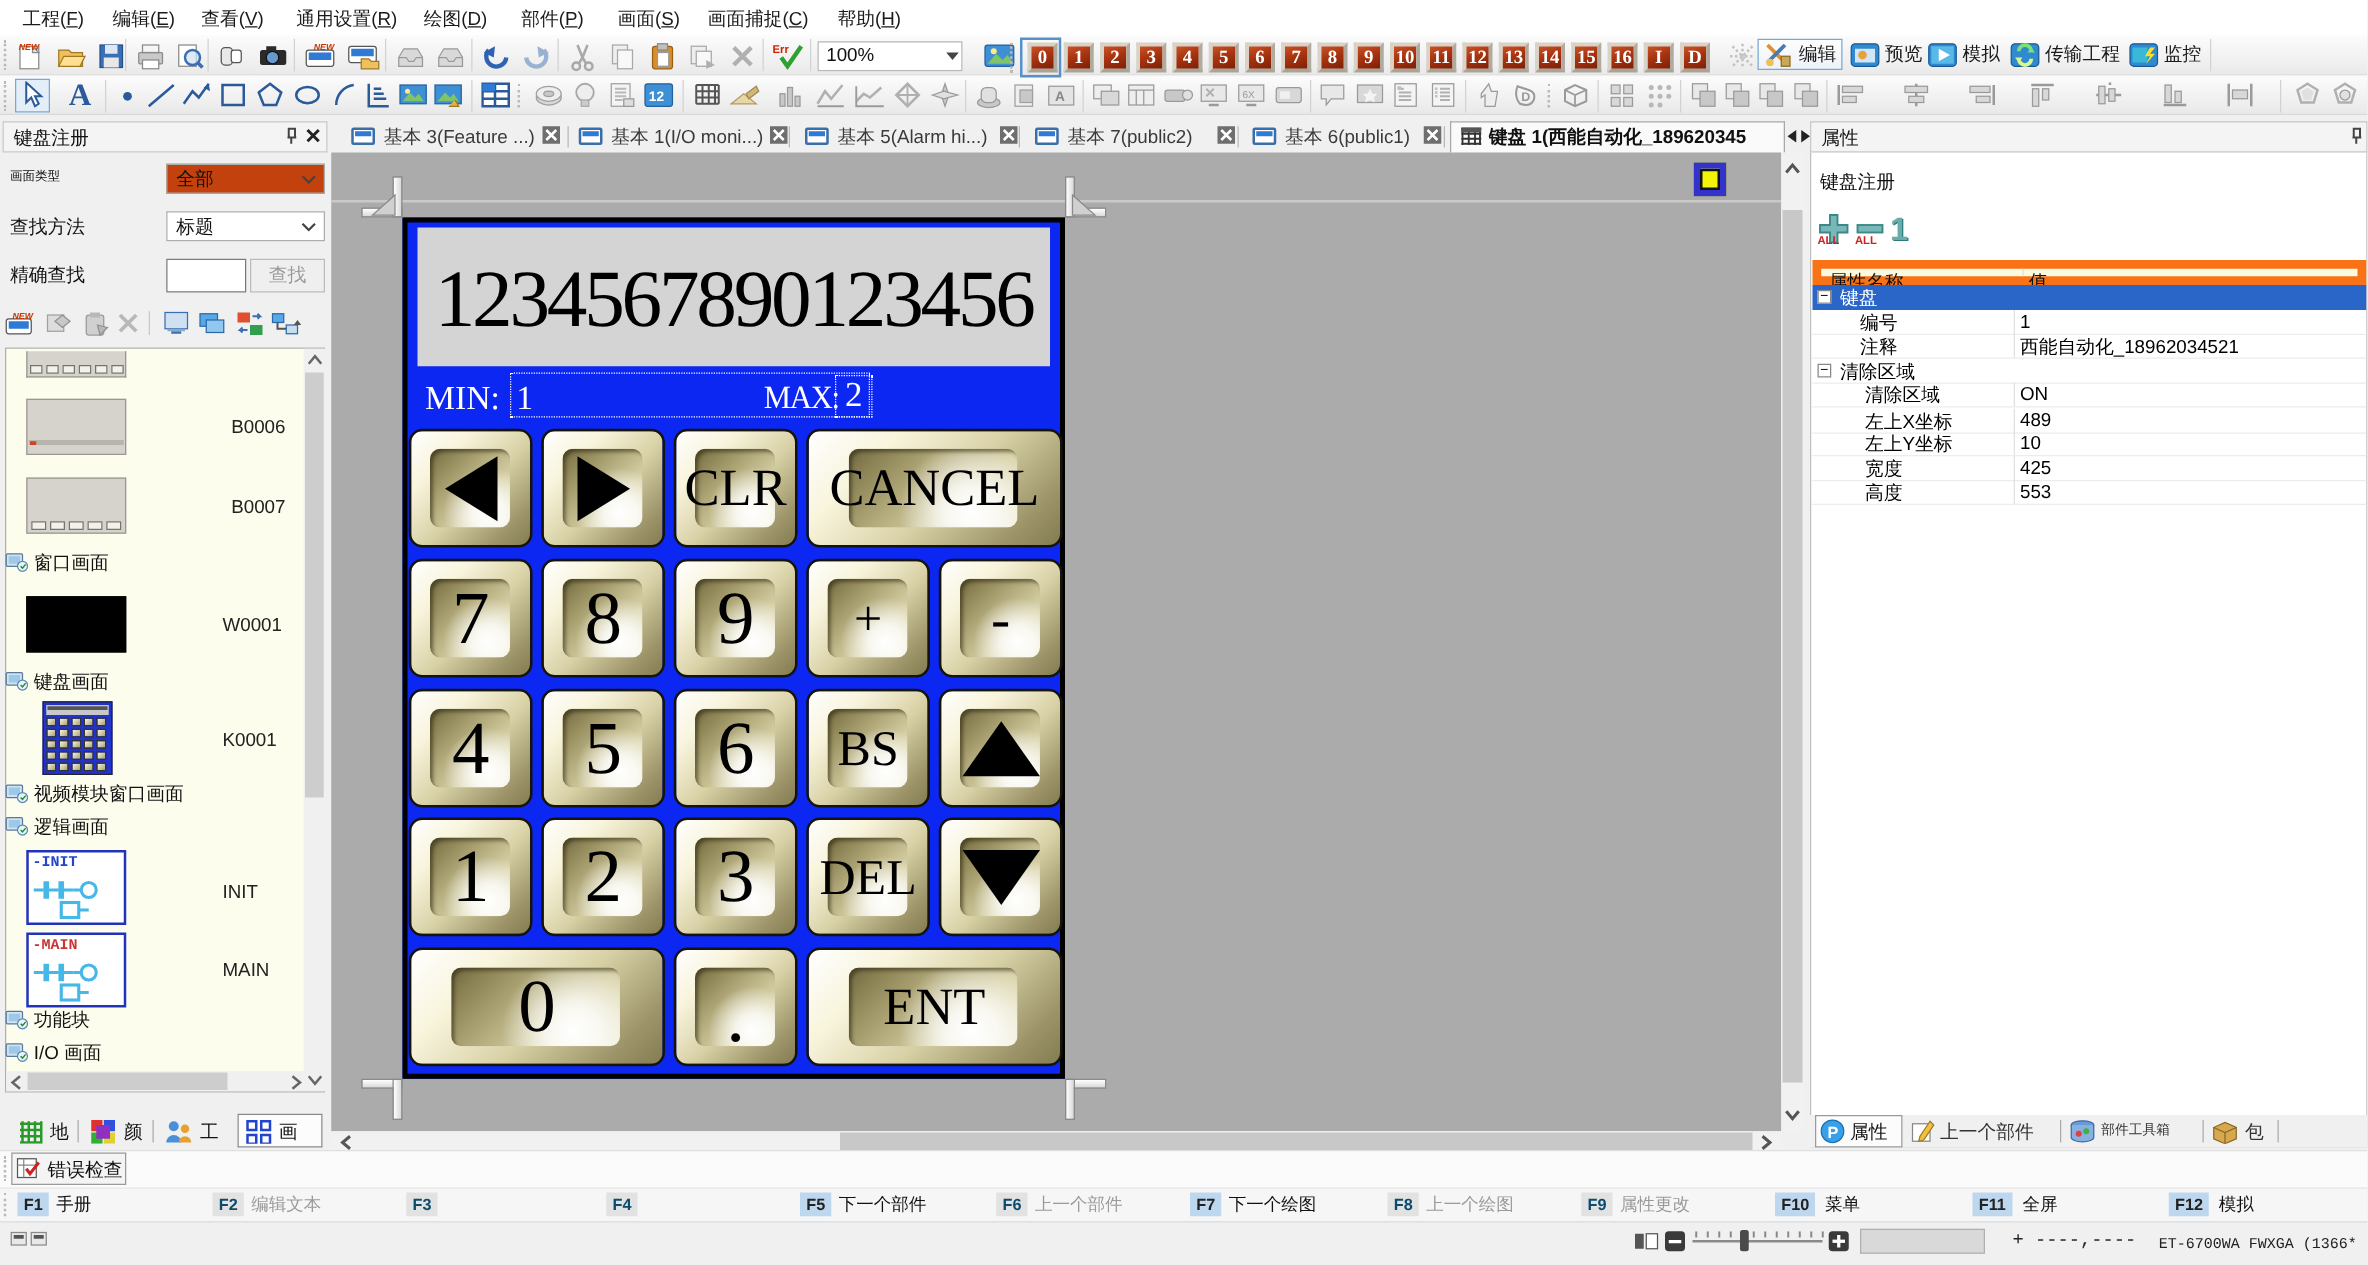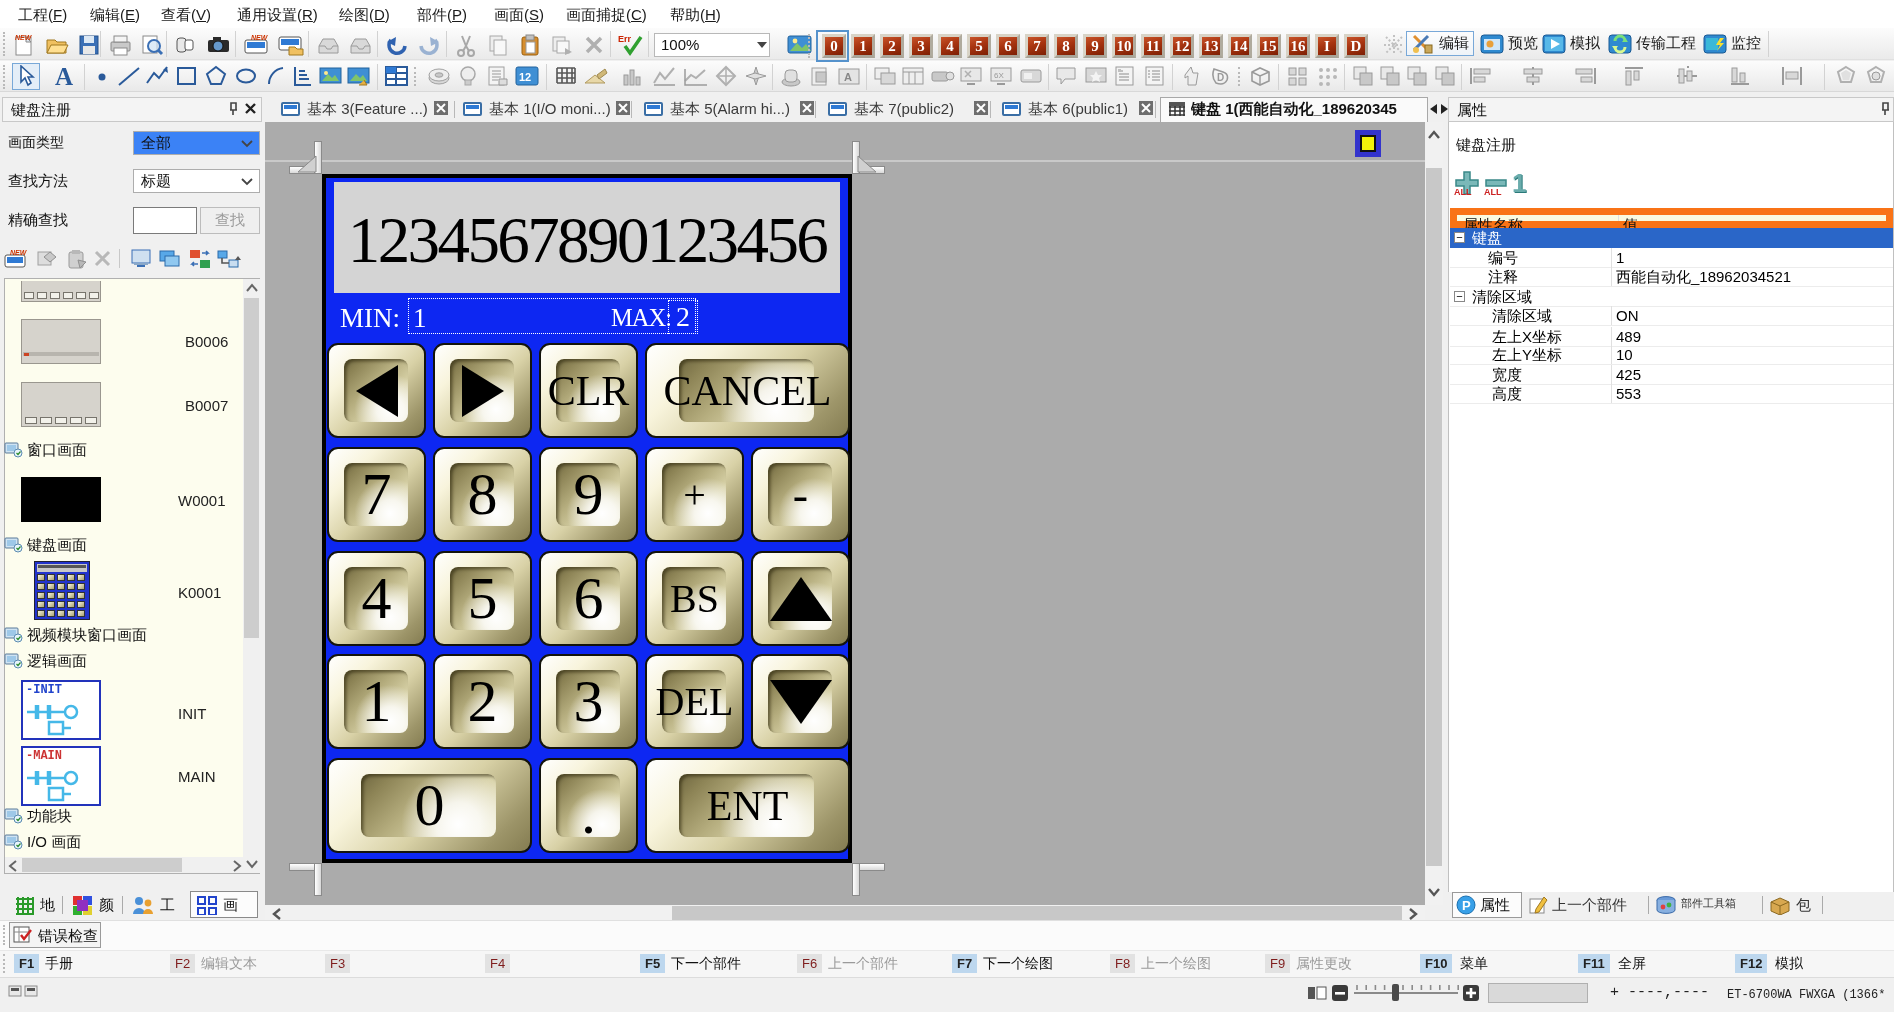--- a/index.html
+++ b/index.html
@@ -23,21 +23,21 @@
  font-family:"Liberation Serif",serif;color:#000}
 .lhdr{font-size:15px;color:#111;position:absolute}
 .thumb{position:absolute;background:#d6d3cc;border:1px solid #9a978f}
 .lbl{position:absolute;font-size:15px;color:#222}
 .prow{position:absolute;left:1450px;width:443px;height:20px;font-size:15px;color:#000;border-bottom:1px solid #ececec}
 .pname{position:absolute;top:1px}
 .pval{position:absolute;left:166px;top:1px}
 .colsep{position:absolute;left:161px;top:0;width:1px;height:100%;background:#e0e0e0}
 .ebox{position:absolute;width:11px;height:11px;border:1px solid #888;background:#fff;font-size:11px;line-height:9px;text-align:center;color:#000}
 .fchip{position:absolute;top:4px;height:19px;padding:0 5px;font-size:13px;font-weight:bold;color:#222;background:#bdd7ee;line-height:19px}
-.fchip.dis{background:#e2e2e2;color:#7f1d1d;font-weight:normal}
+.fchip.dis{background:#e2e2e2;color:#0c4a6e;font-weight:bold}
 .flbl{position:absolute;top:5px;font-size:14px;color:#111}
 .flbl.dis{color:#9a9a9a}
 .xbox{position:absolute;width:14px;height:14px;top:4px;background:#6e6e6e}
 .xbox svg{position:absolute;left:2px;top:2px}
 .tabico{position:absolute;width:19px;height:14px;top:5px;border:2px solid #3a6ea5;border-radius:2px;background:#fff}
 .tabico div{position:absolute;left:1px;right:1px;top:1px;height:4px;background:#2f7ad4}
 .tabtxt{position:absolute;top:3px;font-size:15px;color:#3a3a3a;white-space:nowrap}
 .vsep{position:absolute;top:4px;width:1px;height:17px;background:#b8b8b8}
 .dotline{position:absolute;width:5px;border-left:2px dotted #b9b9b9}
 </style></head><body>
@@ -485,22 +485,22 @@
     <circle cx="12" cy="11" r="4" fill="#e0e0e0" stroke="#9a9a9a"></circle>
   </svg>
 <div class="ab" style="left:2px;top:97px;width:260px;height:821px;background:#f0f0f0"></div>
 <div class="ab" style="left:2px;top:97px;width:260px;height:25px;background:#f4f4f4;border:1px solid #c8c8c8;font-size:15px;color:#111;padding:3px 0 0 8px">键盘注册</div>
 <svg class="ab" style="left:226px;top:101px" width="14" height="16" viewBox="0 0 14 16">
     <path d="M5 2 h5 v7 h-5 z M4 9 h7 M7 9 v5" stroke="#444" stroke-width="1.6" fill="none"></path>
   </svg>
 <svg class="ab" style="left:244px;top:102px" width="14" height="14" viewBox="0 0 14 14">
     <path d="M2 2 L11 11 M11 2 L2 11" stroke="#222" stroke-width="2.4"></path>
   </svg>
-<div class="ab" style="left:8px;top:134px;font-size:14px;color:#111">画面类型</div>
-<div class="ab" style="left:133px;top:131px;width:127px;height:24px;background:#3b82f6;border:1px solid #adadad;font-size:15px;color:#111;padding:2px 0 16px 7px">全部<svg class="ab" style="right:6px;top:8px" width="12" height="8" viewBox="0 0 12 8">
+<div class="ab" style="left:8px;top:134px;font-size:10px;color:#111">画面类型</div>
+<div class="ab" style="left:133px;top:131px;width:127px;height:24px;background:#c2410c;border:1px solid #adadad;font-size:15px;color:#111;padding:2px 0 16px 7px">全部<svg class="ab" style="right:6px;top:8px" width="12" height="8" viewBox="0 0 12 8">
       <path d="M1 1 l5 5 l5 -5" fill="none" stroke="#444" stroke-width="1.8"></path>
     </svg></div>
 <div class="ab" style="left:8px;top:172px;font-size:15px;color:#111">查找方法</div>
 <div class="ab" style="left:133px;top:169px;width:127px;height:24px;background:#fff;border:1px solid #adadad;font-size:15px;color:#111;padding:2px 0 0 7px">标题<svg class="ab" style="right:6px;top:8px" width="12" height="8" viewBox="0 0 12 8">
       <path d="M1 1 l5 5 l5 -5" fill="none" stroke="#444" stroke-width="1.8"></path>
     </svg></div>
 <div class="ab" style="left:8px;top:211px;font-size:15px;color:#111">精确查找</div>
 <div class="ab" style="left:133px;top:207px;width:64px;height:27px;background:#fff;border:1px solid #7a7a7a"></div>
 <div class="ab" style="left:200px;top:207px;width:60px;height:27px;background:#efefef;border:1px solid #bcbcbc;font-size:15px;color:#9a9a9a;text-align:center;padding-top:3px">查找</div>
 <svg class="ab" style="left:4px;top:248px" width="26" height="22" viewBox="0 0 26 22">

